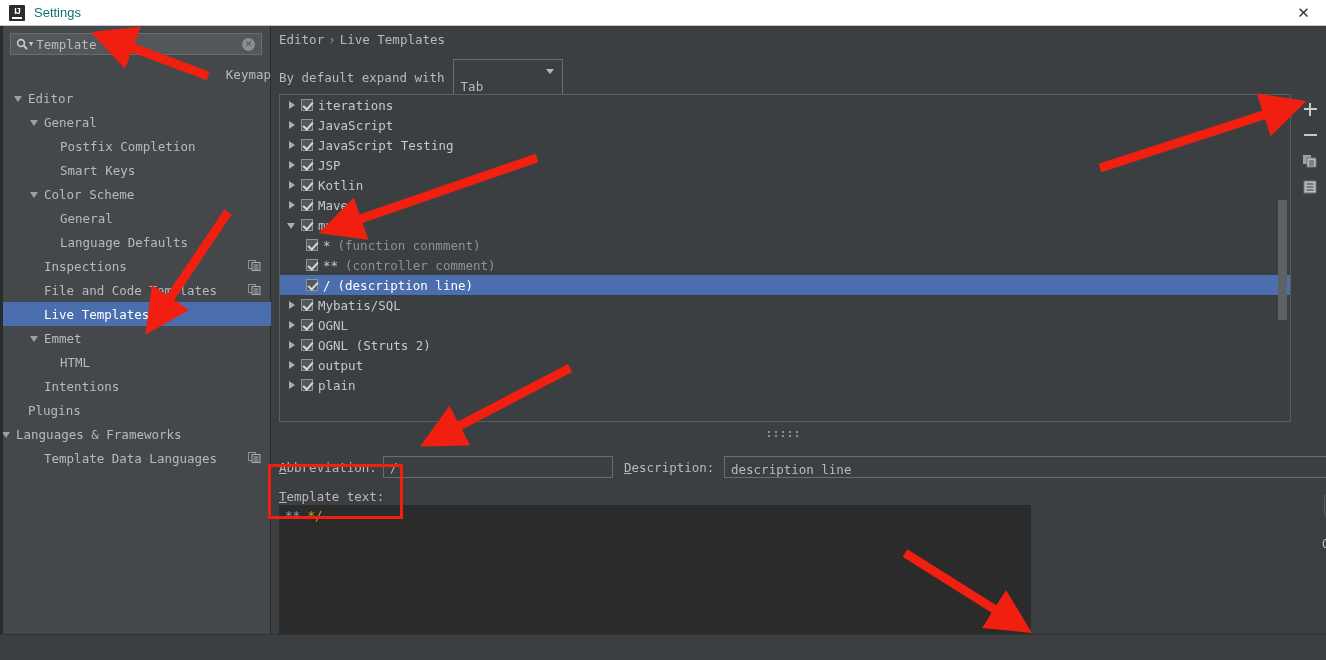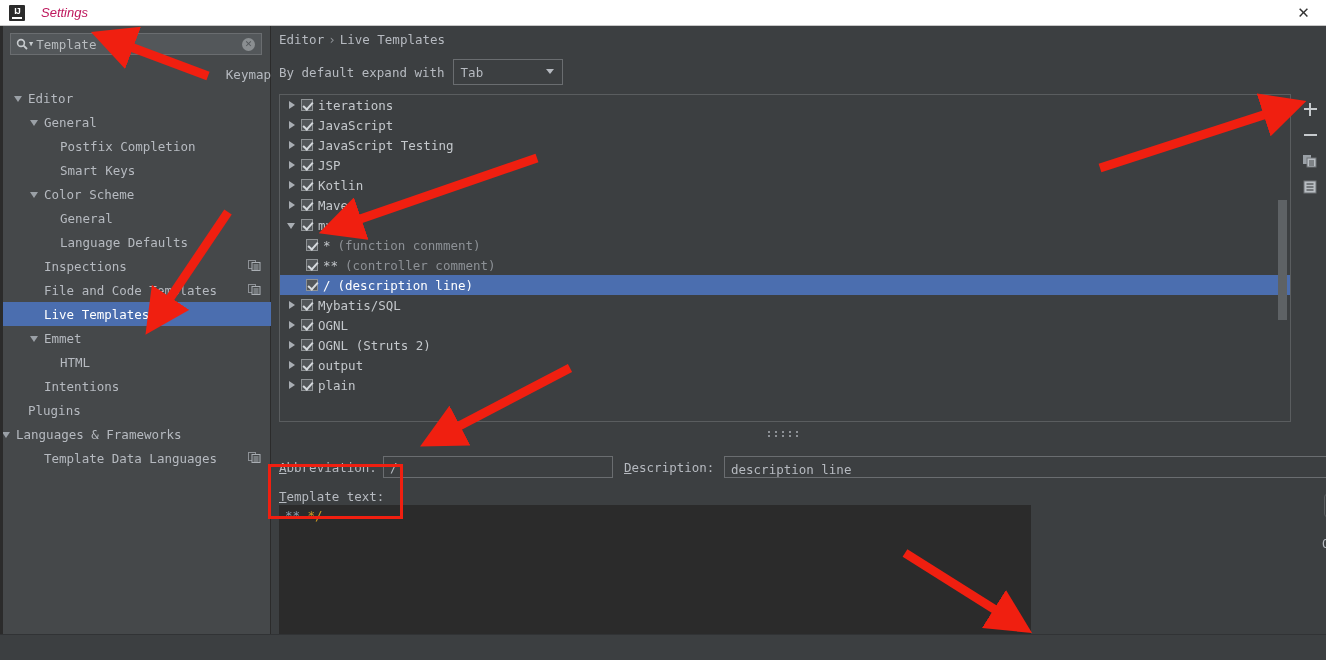--- a/index.html
+++ b/index.html
@@ -25,22 +25,22 @@
     content: "IJ"; position: absolute; left: 0; right: 0; top: 1px;
     font-family: "Liberation Sans", sans-serif;
     font-size: 9px; font-weight: bold; color: #ffffff; text-align: center;
     letter-spacing: -1px;
   }
   #app-icon::after {
     content: ""; position: absolute; left: 3px; right: 3px; bottom: 2px;
     height: 2px; background: #ffffff;
   }
   #title-text {
-    margin-left: 16px; font-family: "Liberation Sans", sans-serif;
-    font-size: 13px; color: #be185d; font-style: italic;
+    margin-left: 9px; font-family: "Liberation Sans", sans-serif;
+    font-size: 13px; color: #0f766e;
   }
   #close-btn {
     position: absolute; right: 0; top: 0; width: 45px; height: 25px;
     display: flex; align-items: center; justify-content: center;
     color: #333; font-size: 15px; font-family: "Liberation Sans", sans-serif;
     cursor: pointer;
   }
 
   
   #sidebar {
@@ -97,22 +97,22 @@
   #breadcrumb {
     position: absolute; left: 7px; top: 6px;
     color: #b6bac0; font-size: 12.5px; white-space: nowrap;
   }
   #breadcrumb .sep { color: #8d9196; padding: 0 4px; }
   #expand-row {
     position: absolute; left: 7px; top: 33px; display: flex; align-items: center;
   }
   #expand-label { color: #b6bac0; font-size: 12.5px; }
   .combo {
-    margin-left: 8px; height: 26px; background: #3c3f41;
-    border: 1px solid #6a6d70; display: flex; align-items: center;
+    margin-left: 8px; height: 36px; background: #3c3f41;
+    border: 1px solid #6a6d70; display: flex; align-items: flex-end;
     position: relative; color: #b6bac0; font-size: 12.5px;
   }
   .combo .cval { margin-left: 7px; }
   .combo .carrow {
     position: absolute; right: 8px; top: 9px;
     border-top: 5px solid #b6bac0; border-left: 4px solid transparent;
     border-right: 4px solid transparent;
   }
   #expand-combo { width: 110px; }
 

